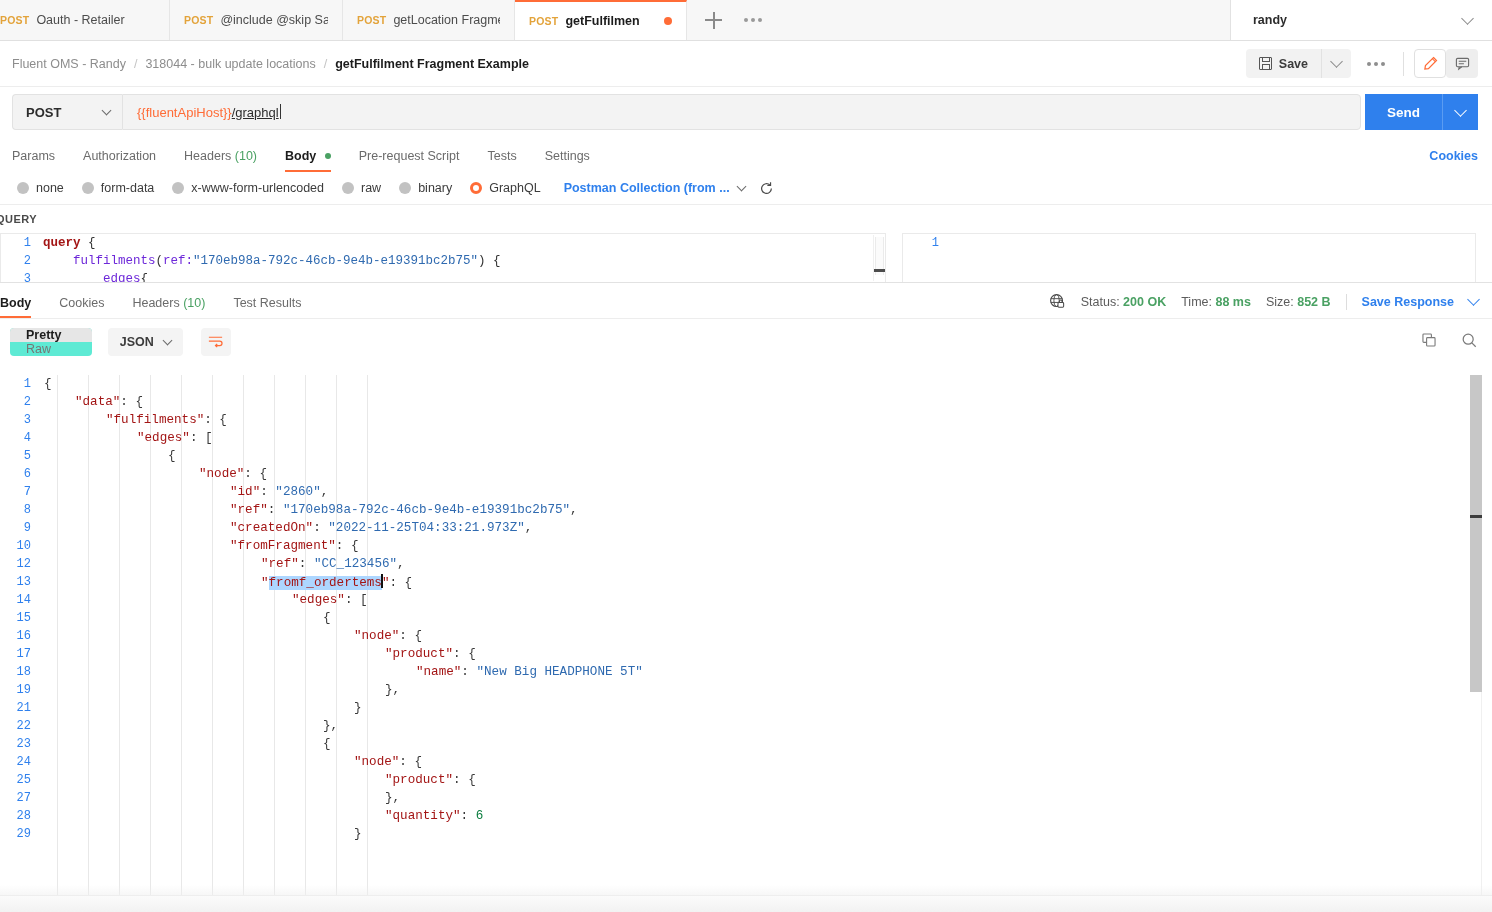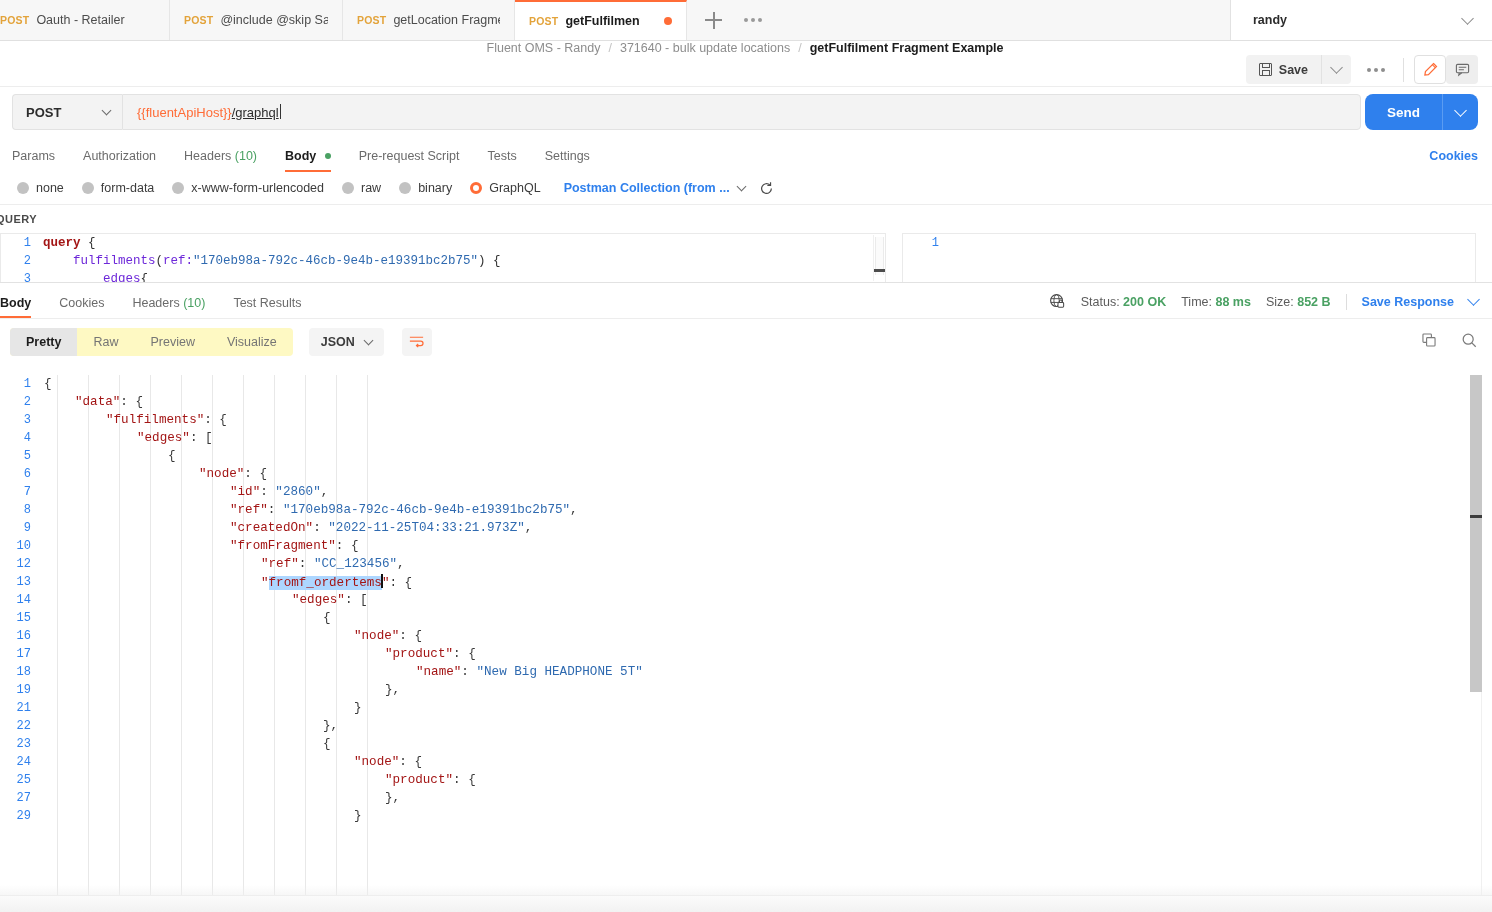--- a/index.html
+++ b/index.html
@@ -110,21 +110,20 @@
   }
 
   
   .crumbrow {
     height: 46px;
     display: flex;
     align-items: center;
     padding: 0 14px 0 12px;
     border-bottom: 1px solid #ededed;
     background: #fff;
-    flex-direction: column;
   }
   .crumbs { display: flex; align-items: center; gap: 8px; font-size: 12.5px; }
   .crumbs .c { color: #8d8d8d; cursor: pointer; }
   .crumbs .sep { color: #c4c4c4; }
   .crumbs .cur { color: #1c1c1c; font-weight: 700; cursor: pointer; }
   .crumbrow-right {
     margin-left: auto;
     display: flex;
     align-items: center;
     gap: 0;
@@ -212,21 +211,21 @@
   .caret-txt { position: relative; text-decoration: underline; }
   .caret-txt:after {
     content: ""; position: absolute; right: -2px; top: -1px;
     width: 1px; height: 15px; background: #333;
   }
   .sendgrp {
     margin-left: 4px;
     display: flex; align-items: stretch;
     height: 36px;
     background: #2f80ed;
-    border-radius: 8px;
+    border-radius: 0;
     overflow: hidden;
     justify-content: flex-end;
   }
   .sendbtn {
     width: 77px;
     display: flex; align-items: center; justify-content: center;
     color: #fff; font-size: 13.5px; font-weight: 700;
     cursor: pointer;
   }
   .sendcaret {
@@ -416,22 +415,23 @@
   
   .prettybar {
     height: 45px;
     display: flex; align-items: center;
     padding: 0 14px 0 10px;
     background: #fff;
     gap: 0;
   }
   .segs {
     display: flex; align-items: stretch;
-    background: #fef9c3; border-radius: 4px; height: 28px;
+    background: #5eead4; border-radius: 4px; height: 28px;
     overflow: hidden;
+    flex-direction: column;
   }
   .seg {
     display: flex; align-items: center; padding: 0 16px;
     font-size: 12.5px; color: #757575; cursor: pointer;
   }
   .seg.active { background: #e6e6e6; color: #1c1c1c; font-weight: 700; }
   .fmtsel {
     margin-left: 16px;
     display: flex; align-items: center; gap: 10px;
     background: #f4f4f4; border-radius: 4px; height: 28px;
@@ -552,21 +552,21 @@
   <div class="tabbar-right">
     <span class="uname">randy</span>
     <span class="chev"></span>
   </div>
 </div>
 
 <div class="crumbrow">
   <div class="crumbs">
     <span class="c">Fluent OMS - Randy</span>
     <span class="sep">/</span>
-    <span class="c">371640 - bulk update locations</span>
+    <span class="c">318044 - bulk update locations</span>
     <span class="sep">/</span>
     <span class="cur">getFulfilment Fragment Example</span>
   </div>
   <div class="crumbrow-right">
     <div class="savegrp">
       <div class="savebtn">
         <span class="floppy"></span>
         <span>Save</span>
       </div>
       <div class="savecaret">
@@ -873,20 +873,24 @@
       </div>
       <div class="jline">
         <span class="jln">25</span>
         <span class="jcode" style="padding-left: 341px;"><span class="k">"product"</span><span class="p">: {</span></span>
       </div>
       <div class="jline">
         <span class="jln">27</span>
         <span class="jcode" style="padding-left: 341px;"><span class="p">},</span></span>
       </div>
       <div class="jline">
+        <span class="jln">28</span>
+        <span class="jcode" style="padding-left: 341px;"><span class="k">"quantity"</span><span class="p">: </span><span class="n">6</span></span>
+      </div>
+      <div class="jline">
         <span class="jln">29</span>
         <span class="jcode" style="padding-left: 310px;"><span class="p">}</span></span>
       </div>
     </div>
 
   <div class="vsb">
     <div class="track-line"></div>
     <div class="thumb"></div>
     <div class="mark"></div>
   </div>

